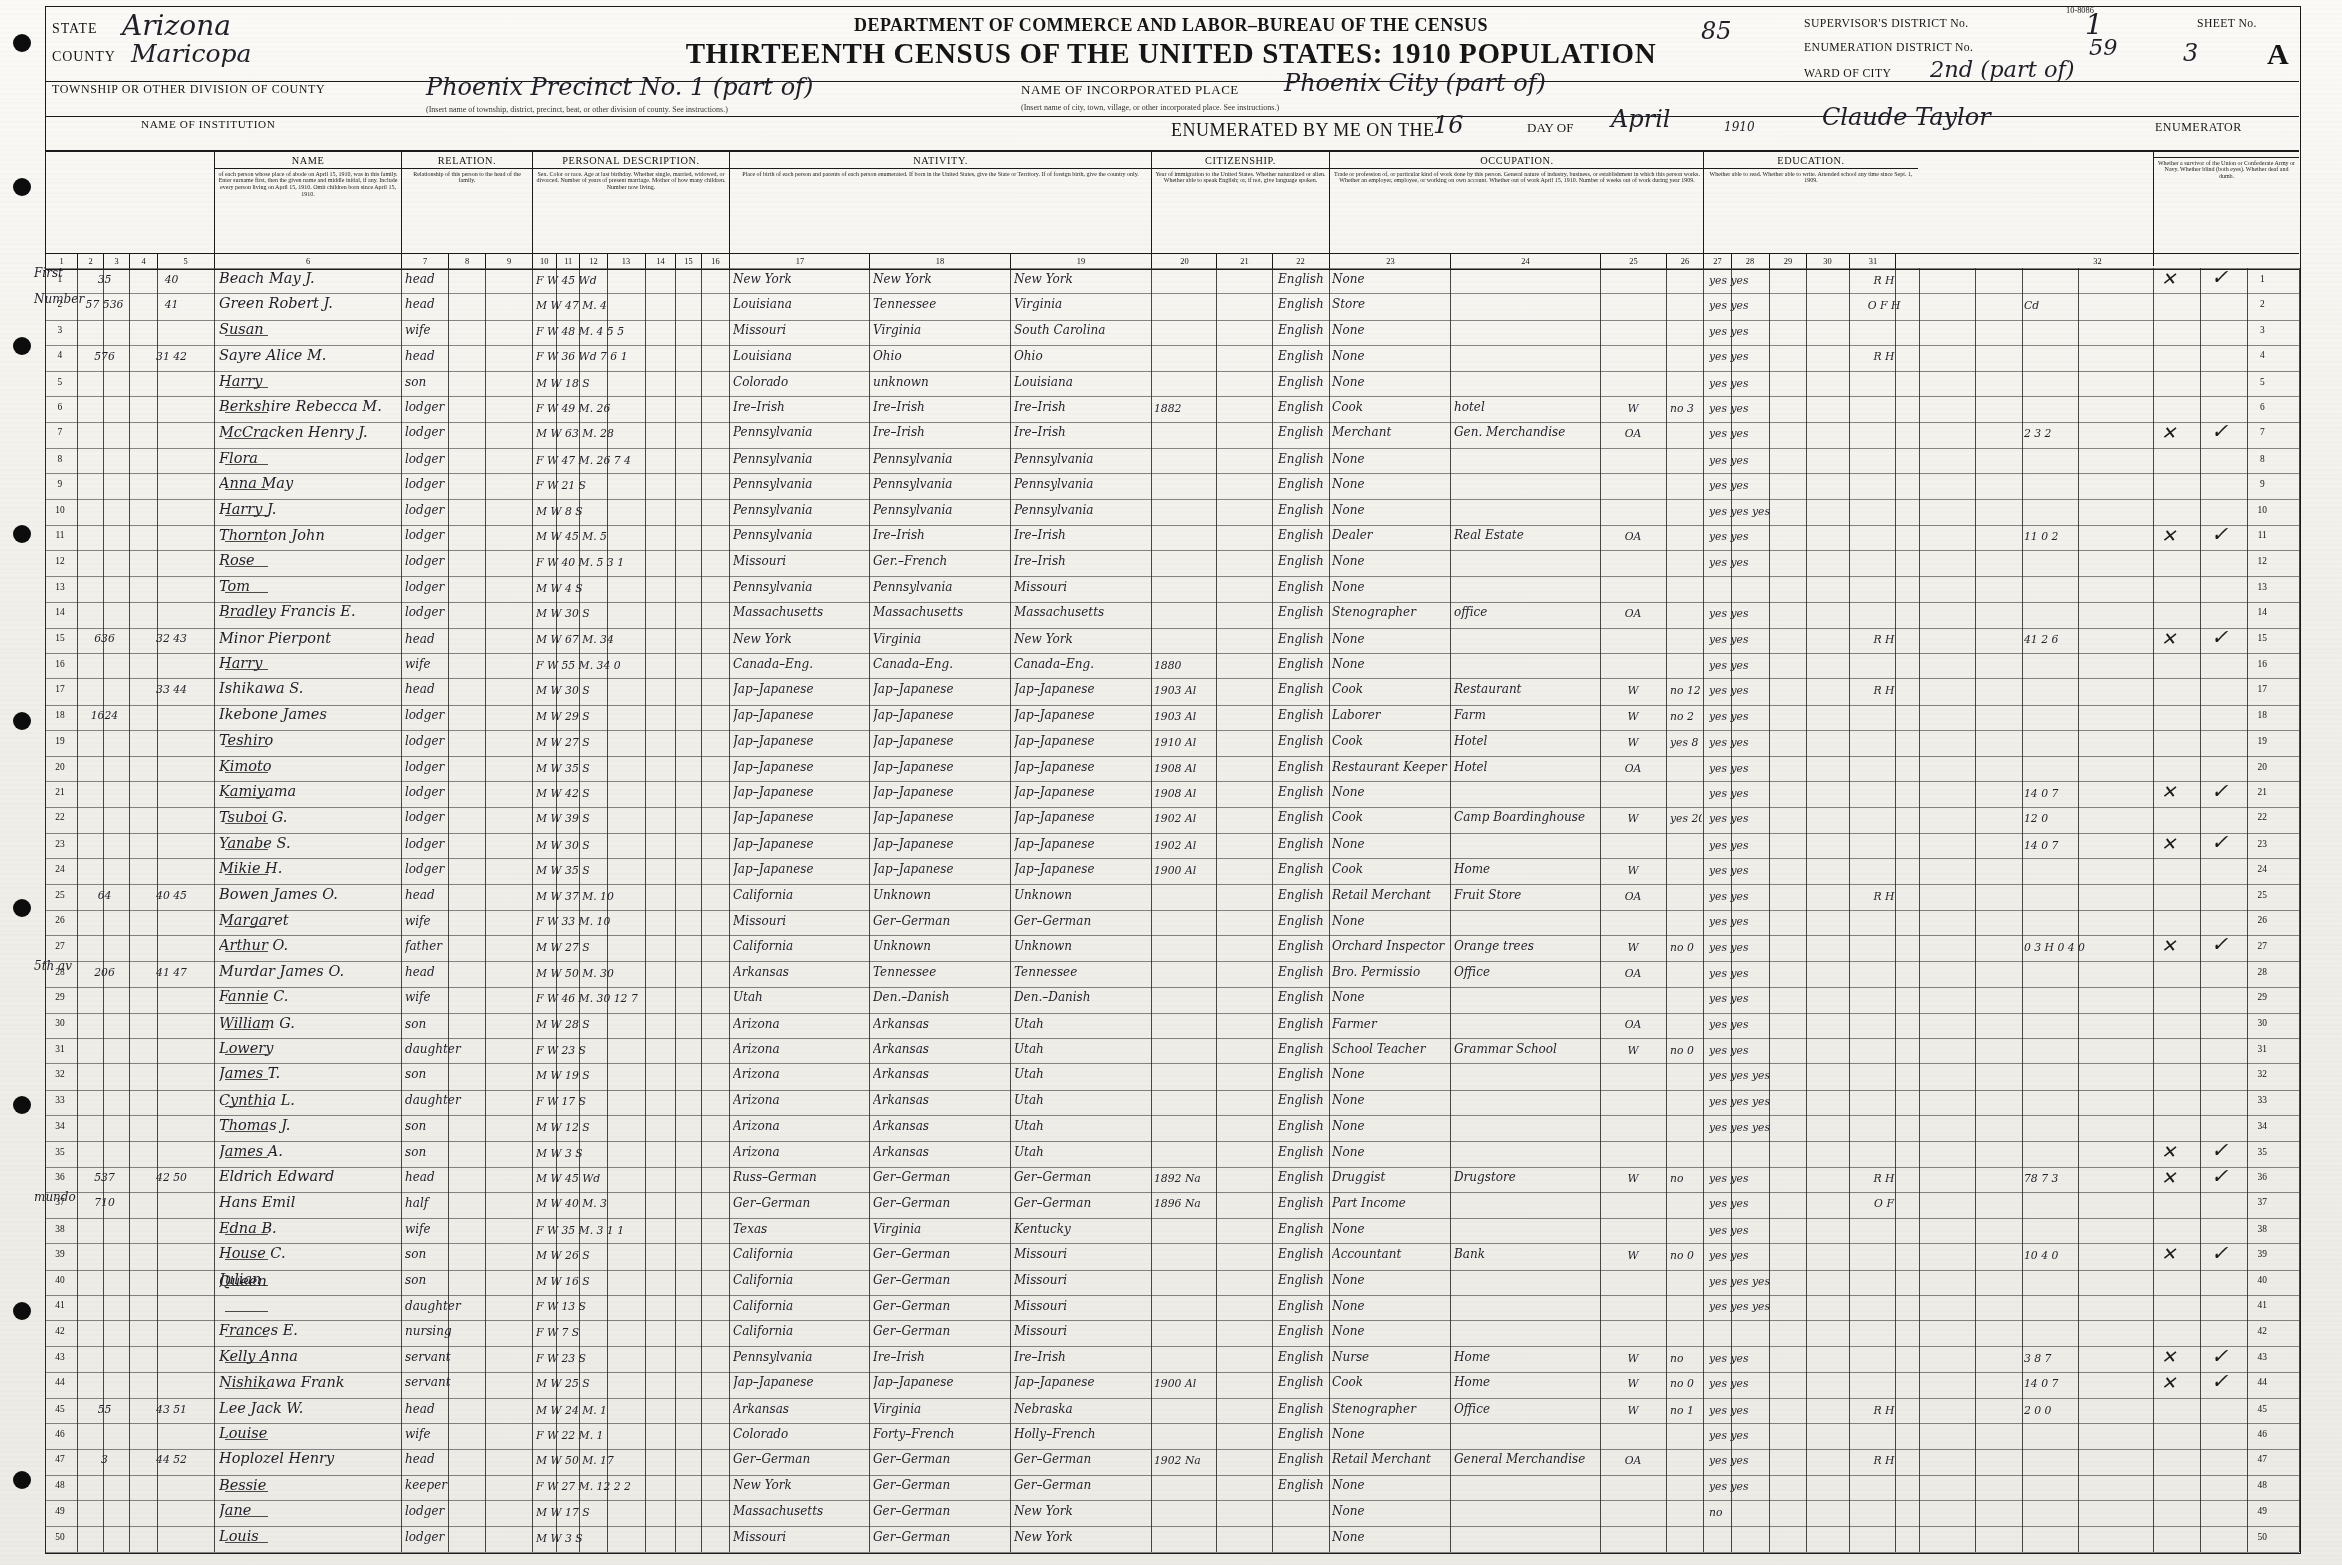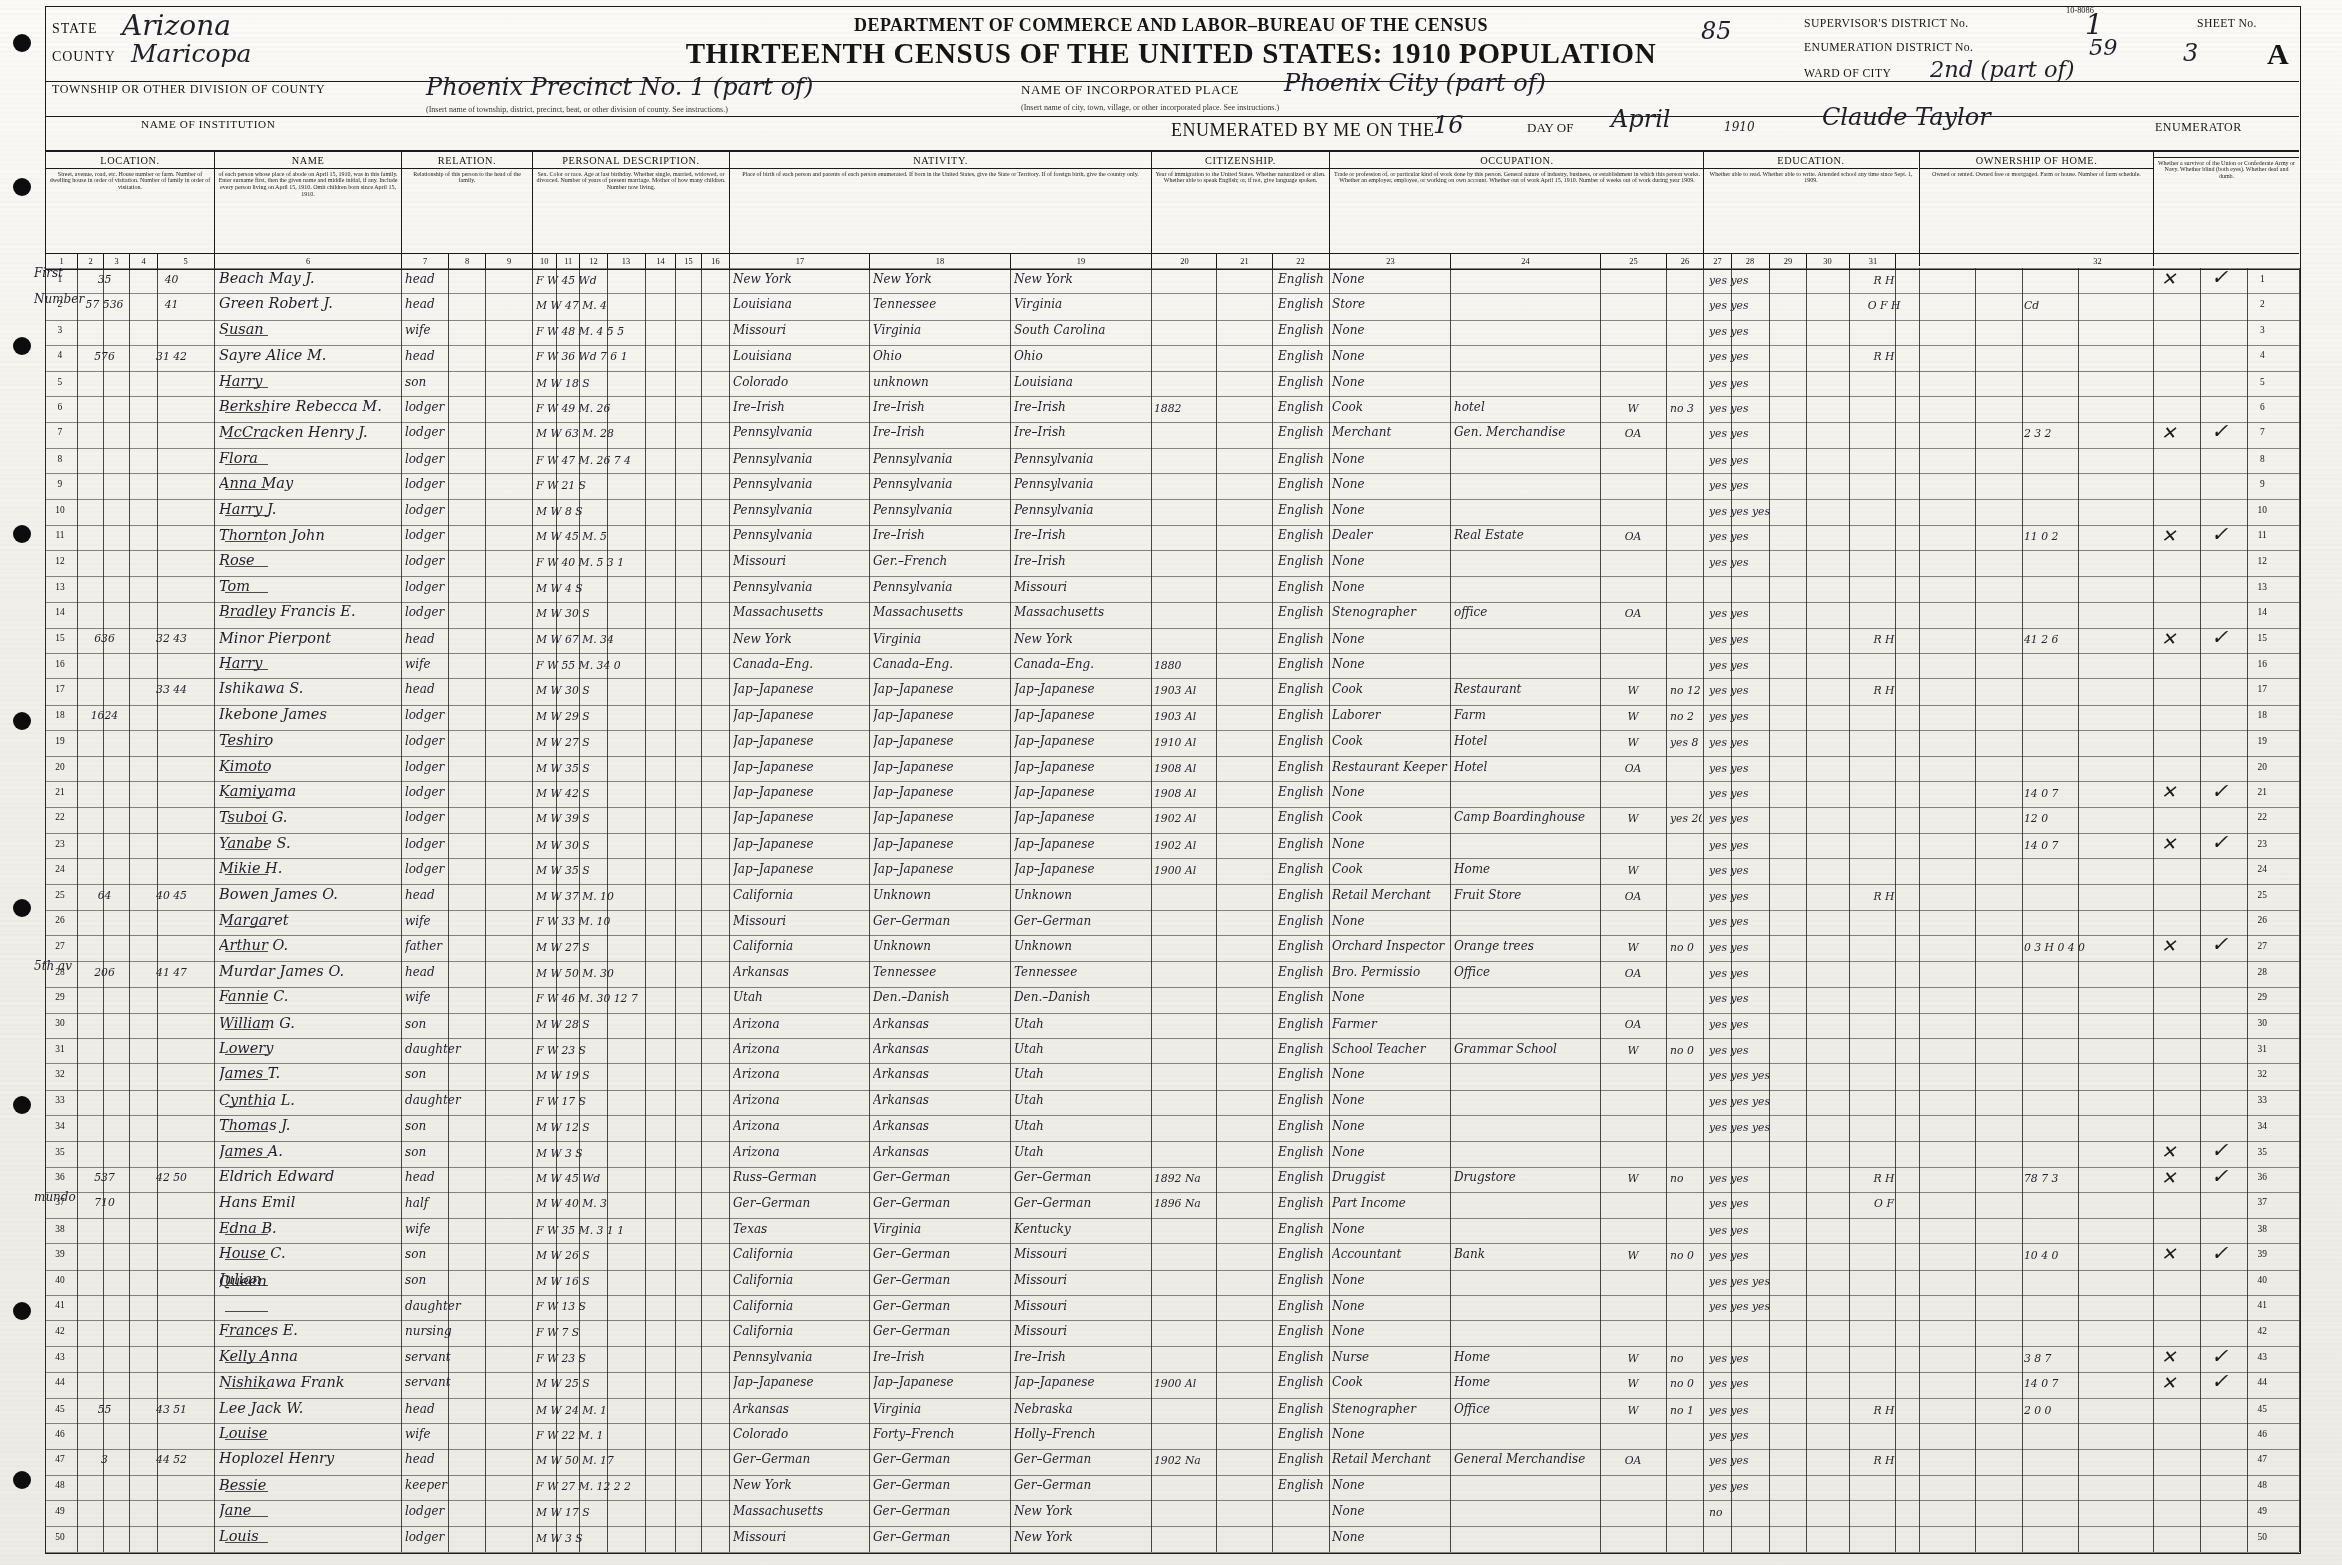--- a/index.html
+++ b/index.html
@@ -186,24 +186,20 @@
   <div class="hdr hand" id="supervisor-value">1</div>
   <div class="hdr printed" id="enumdist-label">ENUMERATION DISTRICT No.</div>
   <div class="hdr hand" id="enumdist-value">59</div>
   <div class="hdr printed" id="ward-label">WARD OF CITY</div>
   <div class="hdr hand" id="ward-value">2nd (part of)</div>
   <div class="hdr printed" id="sheet-label">SHEET No.</div>
   <div class="hdr hand" id="sheet-number">3</div>
   <div class="hdr printed" id="sheet-letter">A</div>
 
   <div id="colband">
-      <div class="grp" style="left: 0px; width: 169px;">
-        <span class="gt">LOCATION.</span>
-        <span class="gs">Street, avenue, road, etc.   House number or farm.   Number of dwelling house in order of visitation.   Number of family in order of visitation.</span>
-      </div>
       <div class="grp" style="left: 169px; width: 187px;">
         <span class="gt">NAME</span>
         <span class="gs">of each person whose place of abode on April 15, 1910, was in this family.  Enter surname first, then the given name and middle initial, if any.  Include every person living on April 15, 1910.  Omit children born since April 15, 1910.</span>
       </div>
       <div class="grp" style="left: 356px; width: 131px;">
         <span class="gt">RELATION.</span>
         <span class="gs">Relationship of this person to the head of the family.</span>
       </div>
       <div class="grp" style="left: 487px; width: 197px;">
         <span class="gt">PERSONAL DESCRIPTION.</span>
@@ -217,24 +213,20 @@
         <span class="gt">CITIZENSHIP.</span>
         <span class="gs">Year of immigration to the United States.  Whether naturalized or alien.  Whether able to speak English; or, if not, give language spoken.</span>
       </div>
       <div class="grp" style="left: 1658px; width: 215px;">
         <span class="gt">EDUCATION.</span>
         <span class="gs">Whether able to read.  Whether able to write.  Attended school any time since Sept. 1, 1909.</span>
       </div>
       <div class="grp" style="left: 1284px; width: 375px;">
         <span class="gt">OCCUPATION.</span>
         <span class="gs">Trade or profession of, or particular kind of work done by this person.  General nature of industry, business, or establishment in which this person works.  Whether an employer, employee, or working on own account.  Whether out of work April 15, 1910.  Number of weeks out of work during year 1909.</span>
-      </div>
-      <div class="grp" style="left: 1874px; width: 234px;">
-        <span class="gt">OWNERSHIP OF HOME.</span>
-        <span class="gs">Owned or rented.  Owned free or mortgaged.  Farm or house.  Number of farm schedule.</span>
       </div>
       <div class="grp" style="left: 2108px; width: 146px;">
         <span class="gt"></span>
         <span class="gs">Whether a survivor of the Union or Confederate Army or Navy.  Whether blind (both eyes).  Whether deaf and dumb.</span>
       </div>
     </div>
   <div id="colnum-strip">
       <div class="cnum" style="left: 0px; width: 32px;">1</div>
       <div class="cnum" style="left: 32px; width: 26px;">2</div>
       <div class="cnum" style="left: 58px; width: 26px;">3</div>

